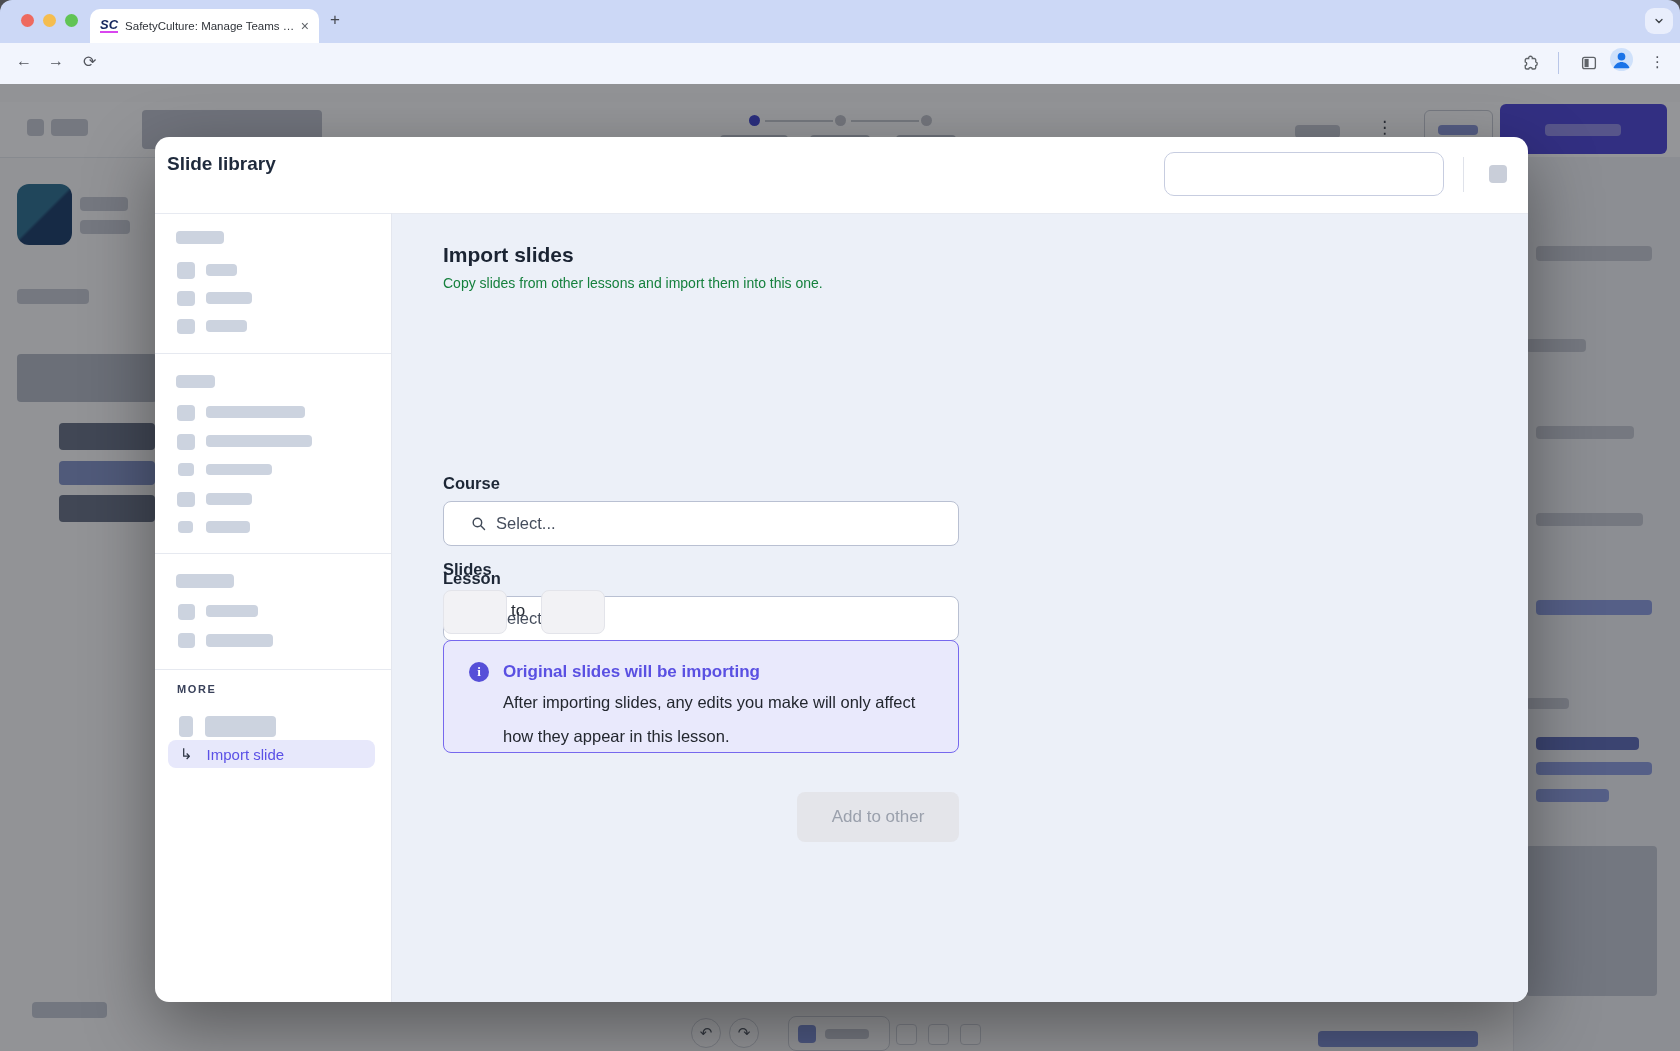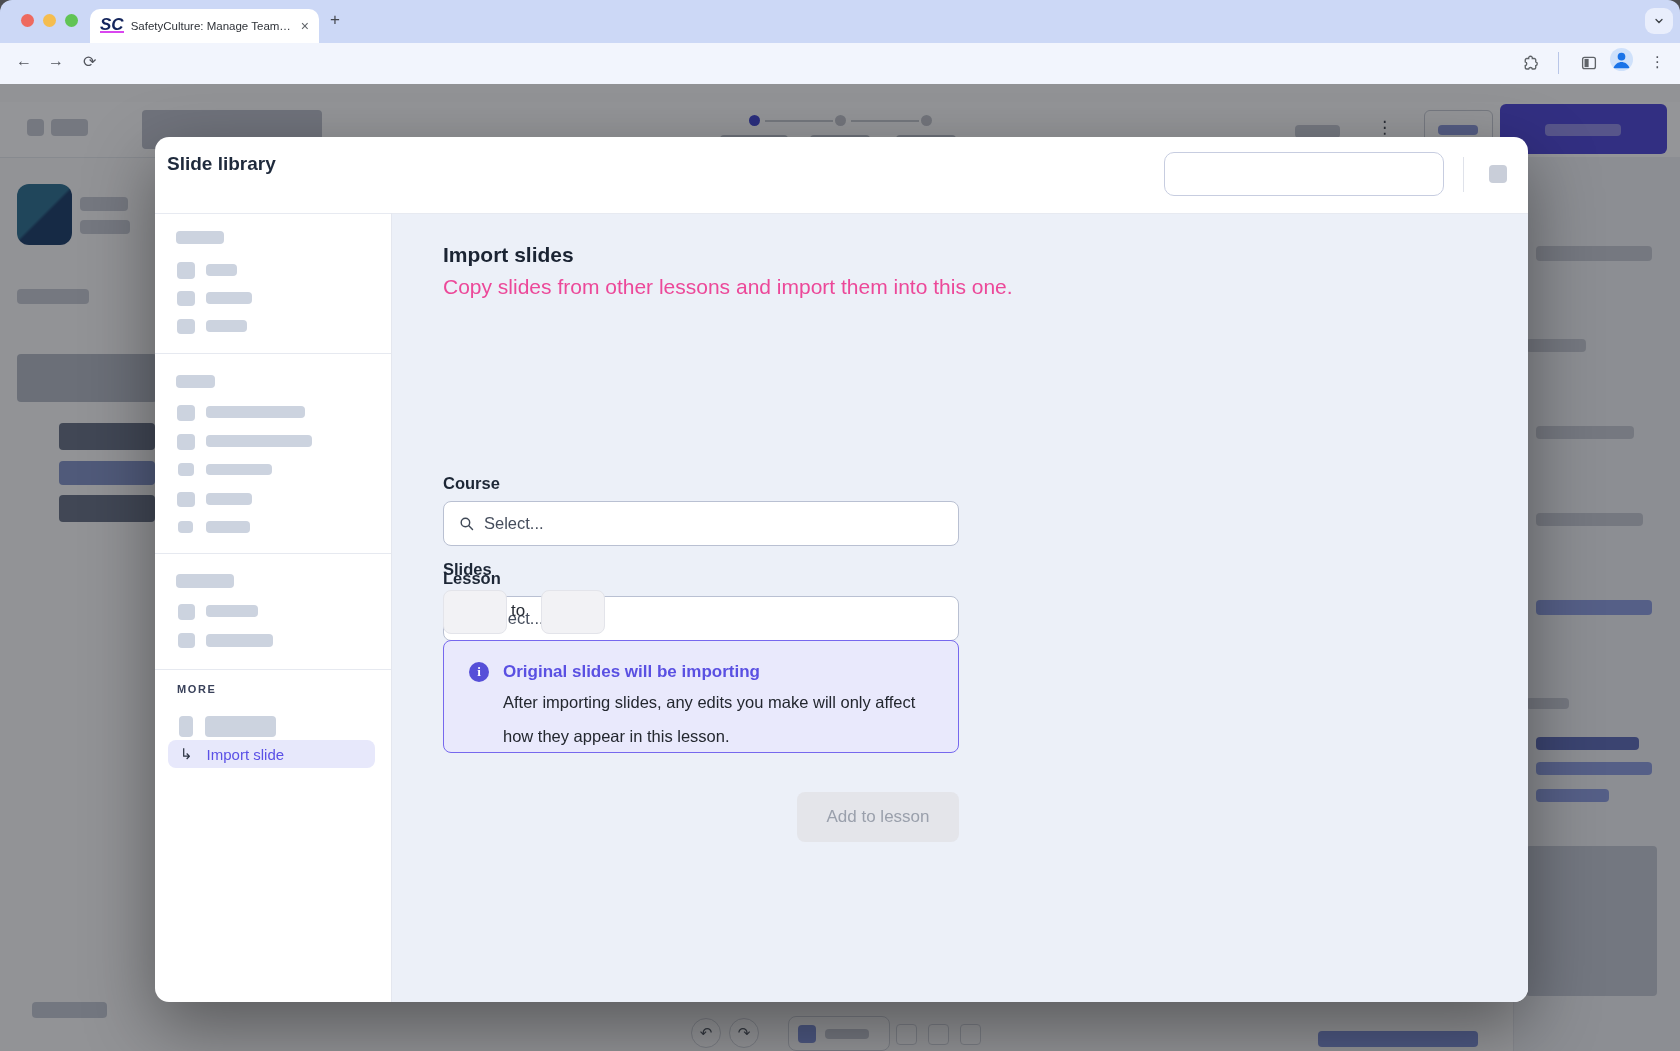--- a/index.html
+++ b/index.html
@@ -2,21 +2,21 @@
 <html><head>
 <meta charset="utf-8">
 <style>
   html,body{margin:0;padding:0;background:#3e3f43;font-family:"Liberation Sans","DejaVu Sans",sans-serif;}
   .stage{position:relative;width:1680px;height:1051px;overflow:hidden;background:#4c4d51;}
   .browser{position:absolute;inset:0;border-radius:12px 12px 0 0;overflow:hidden;}
   
   .tabstrip{position:absolute;left:0;top:0;width:1680px;height:43px;background:#ccd8f6;}
   .tl{position:absolute;top:14px;width:13px;height:13px;border-radius:50%;}
   .tab{position:absolute;left:90px;top:9px;width:229px;height:34px;background:#fff;border-radius:10px 10px 0 0;display:flex;align-items:center;padding:0 10px;box-sizing:border-box;}
-  .favicon{font-weight:bold;font-style:italic;font-size:17px;color:#14255c;border-bottom:2px solid #d946ef;line-height:12px;margin-right:7px;flex:0 0 auto;}
+  .favicon{font-weight:bold;font-style:italic;font-size:13px;color:#14255c;border-bottom:2px solid #d946ef;line-height:12px;margin-right:7px;flex:0 0 auto;}
   .tab-title{font-size:11.5px;color:#2f3339;white-space:nowrap;overflow:hidden;text-overflow:ellipsis;flex:1;}
   .tab-close{font-size:14px;color:#5f6368;margin-left:6px;flex:0 0 auto;cursor:default;}
   .newtab{position:absolute;left:330px;top:10px;font-size:17px;color:#44474e;}
   .tab-chevron{position:absolute;left:1645px;top:8px;width:28px;height:26px;background:#e9eefc;border-radius:9px;display:flex;align-items:center;justify-content:center;}
   .toolbar{position:absolute;left:0;top:43px;width:1680px;height:41px;background:#f2f5fd;}
   .navglyph{position:absolute;top:9px;font-size:16px;color:#53565e;}
   .omnibox{position:absolute;left:120px;top:6px;width:1388px;height:29px;background:#fff;border-radius:15px;}
   .url-text{position:absolute;left:33px;top:7px;font-size:12.5px;color:#24272e;white-space:nowrap;}
   .ico{display:inline-block;vertical-align:middle;}
   .avatar{position:absolute;left:1610px;top:5px;width:23px;height:23px;border-radius:50%;background:#cfe1fb;overflow:hidden;}
@@ -40,23 +40,23 @@
   .m-headline{position:absolute;left:0;top:76px;width:1373px;height:1px;background:#e7eaf1;}
   .sidebar-line{position:absolute;left:236px;top:76px;width:1px;height:789px;background:#e4e7ef;}
   .content-bg{position:absolute;left:237px;top:77px;width:1136px;height:788px;background:#ecf0f8;}
   .sbdiv{position:absolute;left:0;width:236px;height:1px;background:#e6e9f0;}
   .msk{position:absolute;background:#ccd3df;border-radius:4px;}
   .more{position:absolute;left:22px;top:546px;font-size:11px;font-weight:700;letter-spacing:1.6px;color:#39415a;}
   .import-pill{position:absolute;left:13px;top:603px;width:207px;height:28px;background:#e7e8fb;border-radius:8px;display:flex;align-items:center;}
   .import-arrow{font-size:15px;color:#2b3242;margin-left:12px;}
   .import-label{font-size:15px;color:#5a50e6;margin-left:14px;}
   .c-head{position:absolute;left:288px;top:106px;font-size:21px;font-weight:700;color:#1b2433;}
-  .c-sub{position:absolute;left:288px;top:138px;font-size:21px;color:#ec4899;}
+  .c-sub{position:absolute;left:288px;top:138px;font-size:14px;color:#15803d;}
   .f-label{position:absolute;left:288px;font-size:16.5px;font-weight:700;color:#1d2736;}
-  .select{position:absolute;left:288px;width:516px;height:45px;background:#fff;border:1px solid #b9c0d2;border-radius:8px;box-sizing:border-box;display:flex;align-items:center;}
+  .select{position:absolute;left:288px;width:516px;height:45px;background:#fff;border:1px solid #b9c0d2;border-radius:8px;box-sizing:border-box;display:flex;align-items:center;padding-left:12px;}
   .select .ph{font-size:16.5px;color:#454d5c;margin-left:9px;}
   .numbox{position:absolute;width:64px;height:44px;background:#f2f2f5;border:1px solid #e3e4ea;border-radius:8px;box-sizing:border-box;}
   .to-label{position:absolute;left:356px;top:432px;width:48px;text-align:left;font-size:17px;color:#272c35;}
   .infobox{position:absolute;left:288px;top:503px;width:516px;height:113px;background:#e9e9fc;border:1px solid #7668ee;border-radius:8px;box-sizing:border-box;}
   .info-ic{position:absolute;left:25px;top:21px;width:20px;height:20px;border-radius:50%;background:#564fd8;color:#fff;text-align:center;line-height:20px;font-size:13px;font-weight:700;font-family:"Liberation Serif",serif;}
   .info-title{position:absolute;left:59px;top:21px;font-size:17px;font-weight:700;color:#5a50e2;}
   .info-body{position:absolute;left:59px;top:44px;width:445px;font-size:16.5px;line-height:34px;color:#23272f;}
   .addbtn{position:absolute;left:642px;top:655px;width:162px;height:50px;background:#e4e5ea;border:none;border-radius:8px;font-size:17px;color:#9aa0ac;font-family:inherit;}
 </style>
 </head>
@@ -235,17 +235,17 @@
     <div class="numbox" style="left: 288px; margin-top: 0px; top: 453px;"></div>
     <span class="to-label" style="top: 464px;">to</span>
     <div class="numbox" style="left:386px;top:453px;"></div>
 
     <div class="infobox">
       <span class="info-ic">i</span>
       <span class="info-title">Original slides will be importing</span>
       <span class="info-body">After importing slides, any edits you make will only affect how they appear in this lesson.</span>
     </div>
 
-    <button class="addbtn" disabled="">Add to lesson</button>
+    <button class="addbtn" disabled="">Add to other</button>
   </div>
 
 </div>
 </div>
 
 </body></html>

